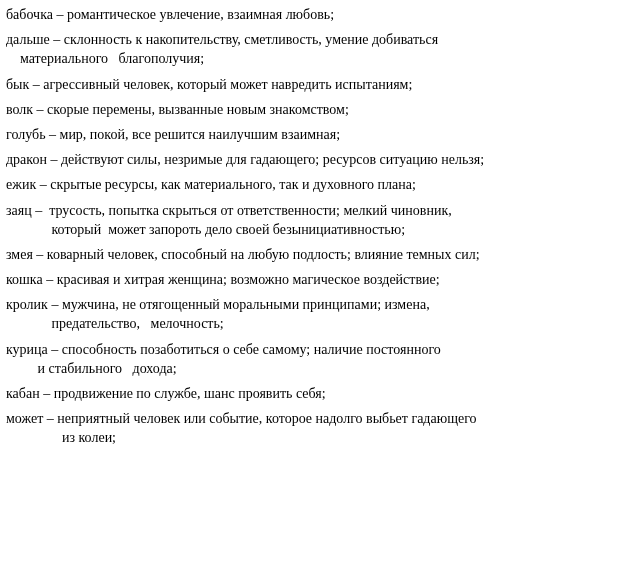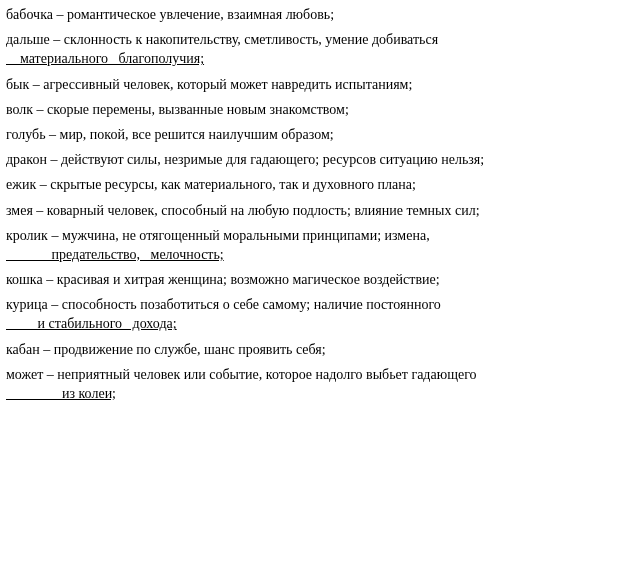--- a/index.html
+++ b/index.html
@@ -27,58 +27,61 @@
   }
   .line {
     white-space: pre;
     padding: 0;
     margin: 0 0 10.5px 0;
     font-size: 14px;
     line-height: 1.05;
   }
   .line.cont {
     margin-top: -6px;
-    text-decoration: underline;
   }
 </style>
 </head>
 <body>
 
 <div id="doc">
     <div class="entry">
       <div class="line">бабочка – романтическое увлечение, взаимная любовь;</div>
     </div>
     <div class="entry">
       <div class="line">дальше – склонность к накопительству, сметливость, умение добиваться</div>
       <div class="line cont">    материального   благополучия;</div>
     </div>
     <div class="entry">
       <div class="line">бык – агрессивный человек, который может навредить испытаниям;</div>
     </div>
     <div class="entry">
       <div class="line">волк – скорые перемены, вызванные новым знакомством;</div>
     </div>
     <div class="entry">
-      <div class="line">голубь – мир, покой, все решится наилучшим образом;</div>
+      <div class="line">голубь – мир, покой, все решится наилучшим взаимная;</div>
     </div>
     <div class="entry">
       <div class="line">дракон – действуют силы, незримые для гадающего; ресурсов ситуацию нельзя;</div>
     </div>
     <div class="entry">
       <div class="line">ежик – скрытые ресурсы, как материального, так и духовного плана;</div>
     </div>
     <div class="entry">
+      <div class="line">заяц –  трусость, попытка скрыться от ответственности; мелкий чиновник,</div>
+      <div class="line cont">             который  может запороть дело своей безынициативностью;</div>
+    </div>
+    <div class="entry">
       <div class="line">змея – коварный человек, способный на любую подлость; влияние темных сил;</div>
+    </div>
+    <div class="entry">
+      <div class="line">кошка – красивая и хитрая женщина; возможно магическое воздействие;</div>
     </div>
     <div class="entry">
       <div class="line">кролик – мужчина, не отягощенный моральными принципами; измена,</div>
       <div class="line cont">             предательство,   мелочность;</div>
-    </div>
-    <div class="entry">
-      <div class="line">кошка – красивая и хитрая женщина; возможно магическое воздействие;</div>
     </div>
     <div class="entry">
       <div class="line">курица – способность позаботиться о себе самому; наличие постоянного</div>
       <div class="line cont">         и стабильного   дохода;</div>
     </div>
     <div class="entry">
       <div class="line">кабан – продвижение по службе, шанс проявить себя;</div>
     </div>
     <div class="entry">
       <div class="line">может – неприятный человек или событие, которое надолго выбьет гадающего</div>

